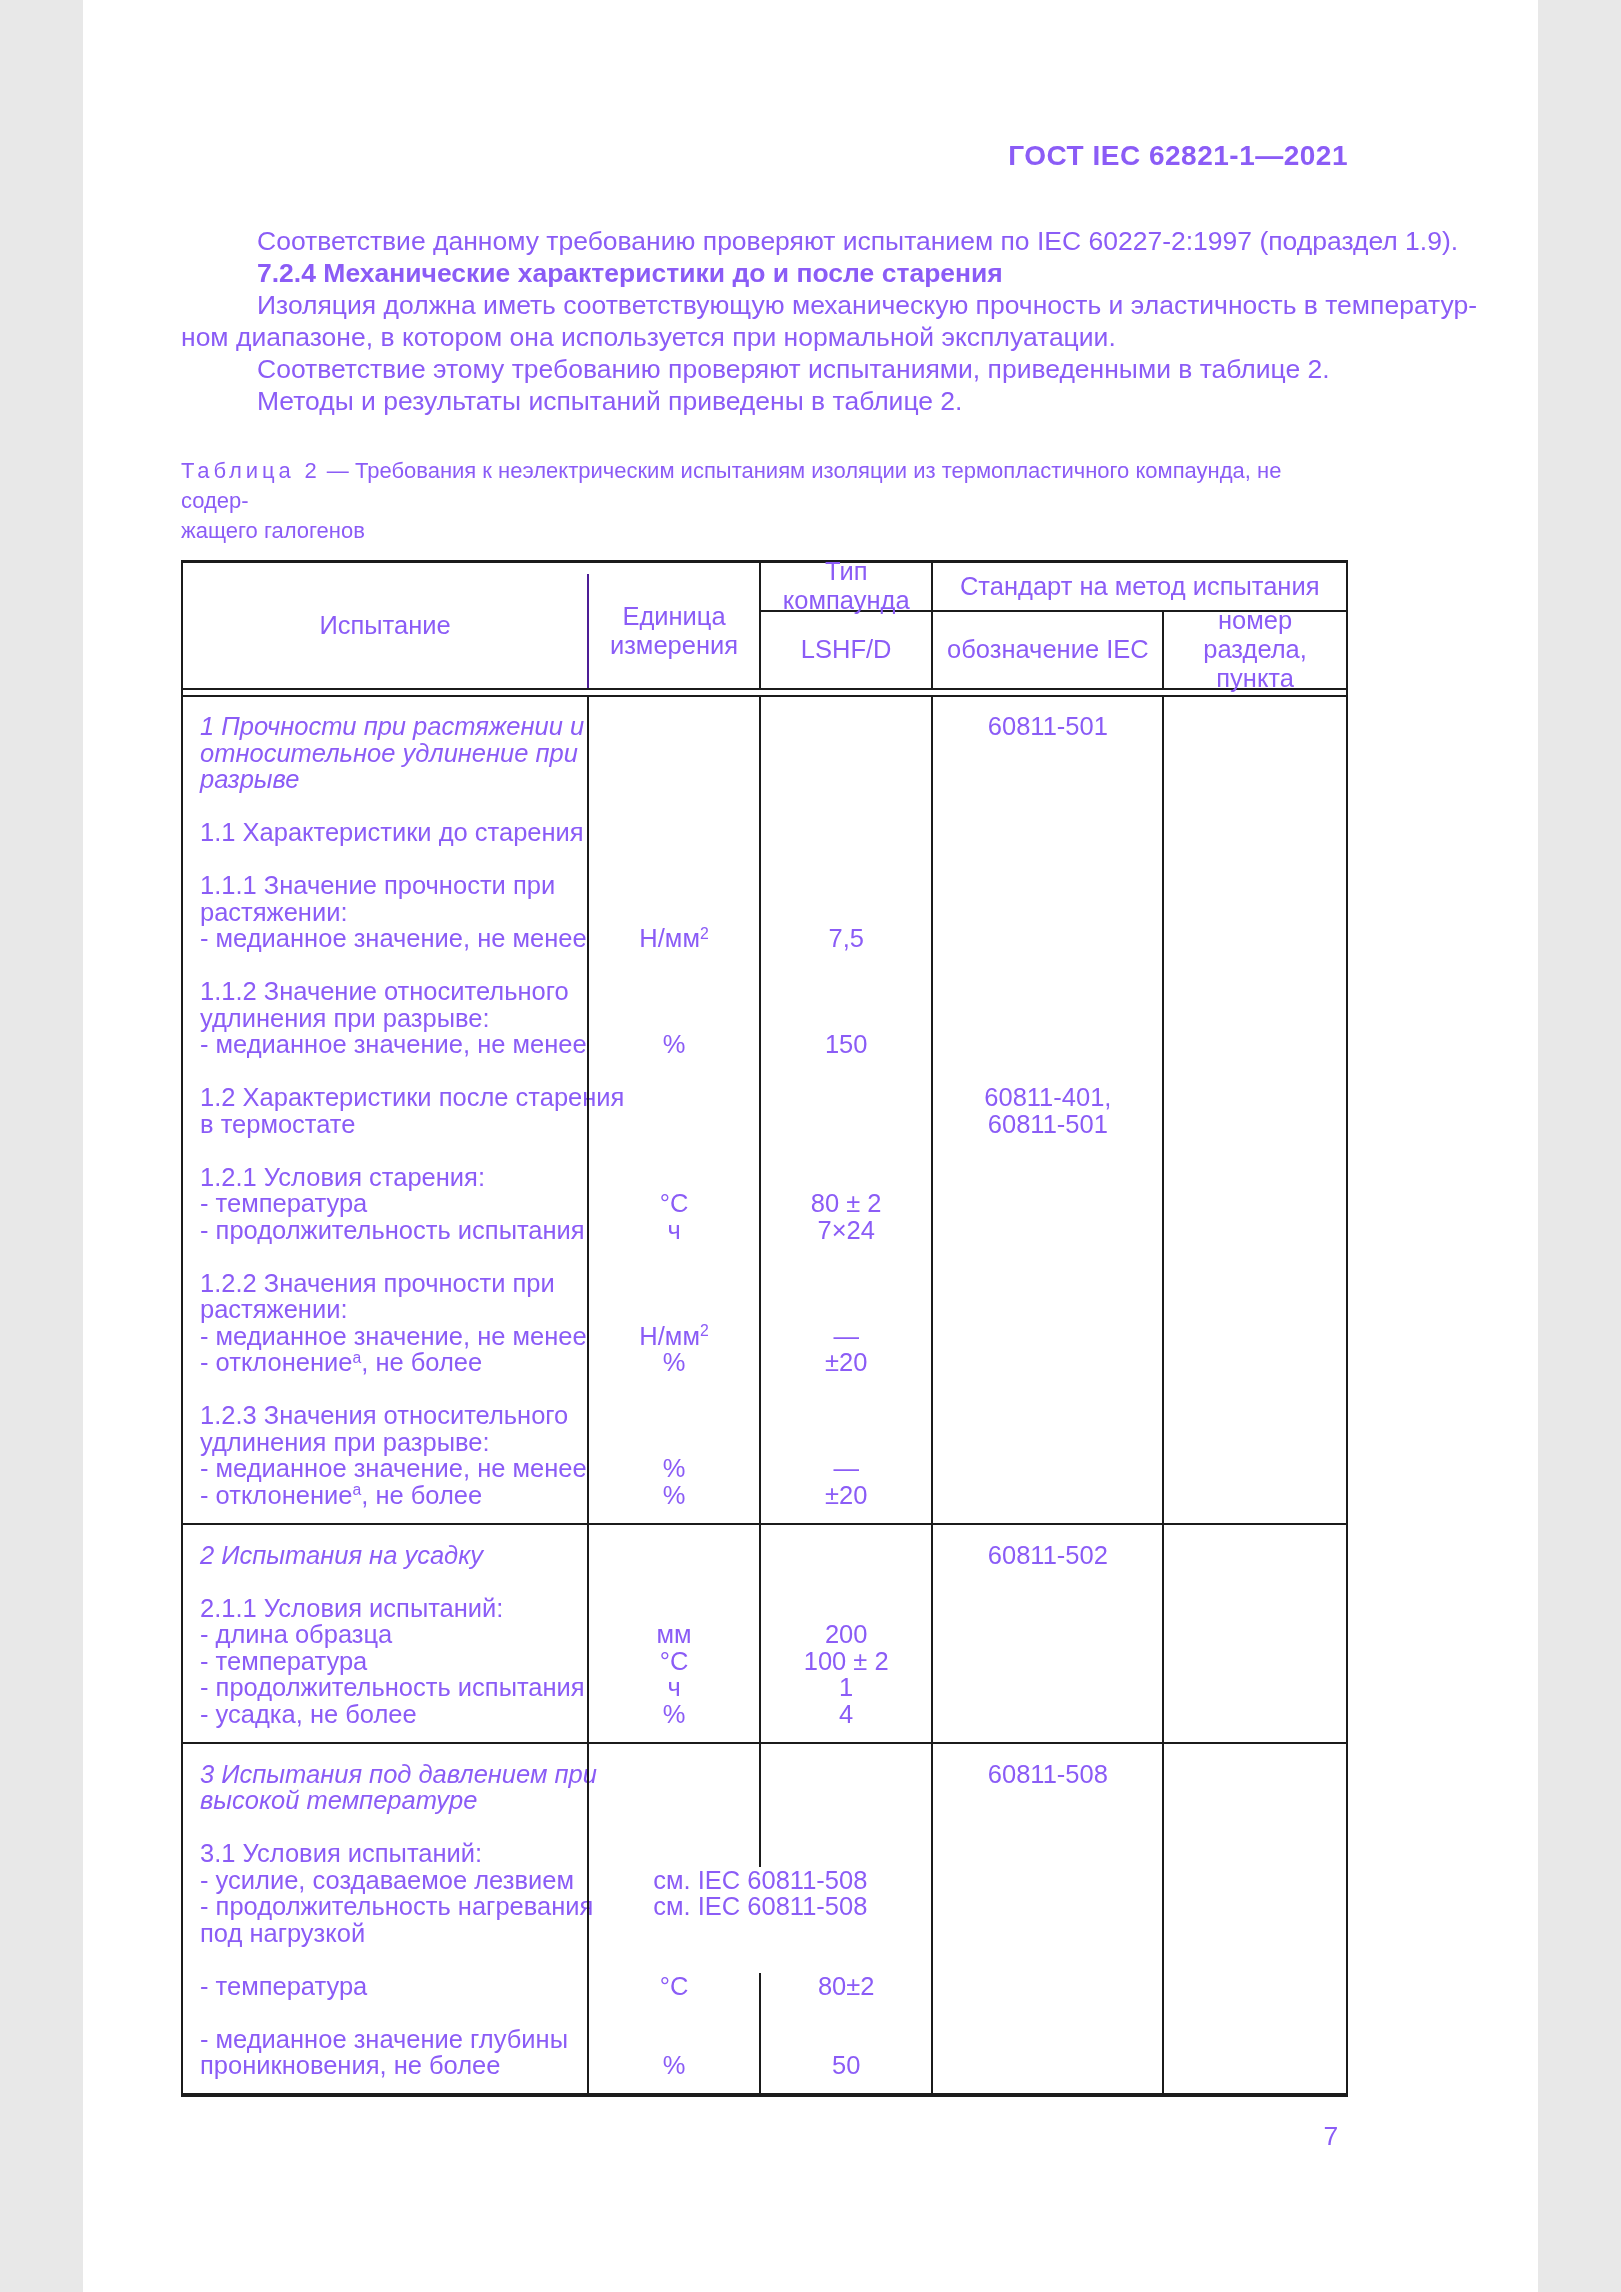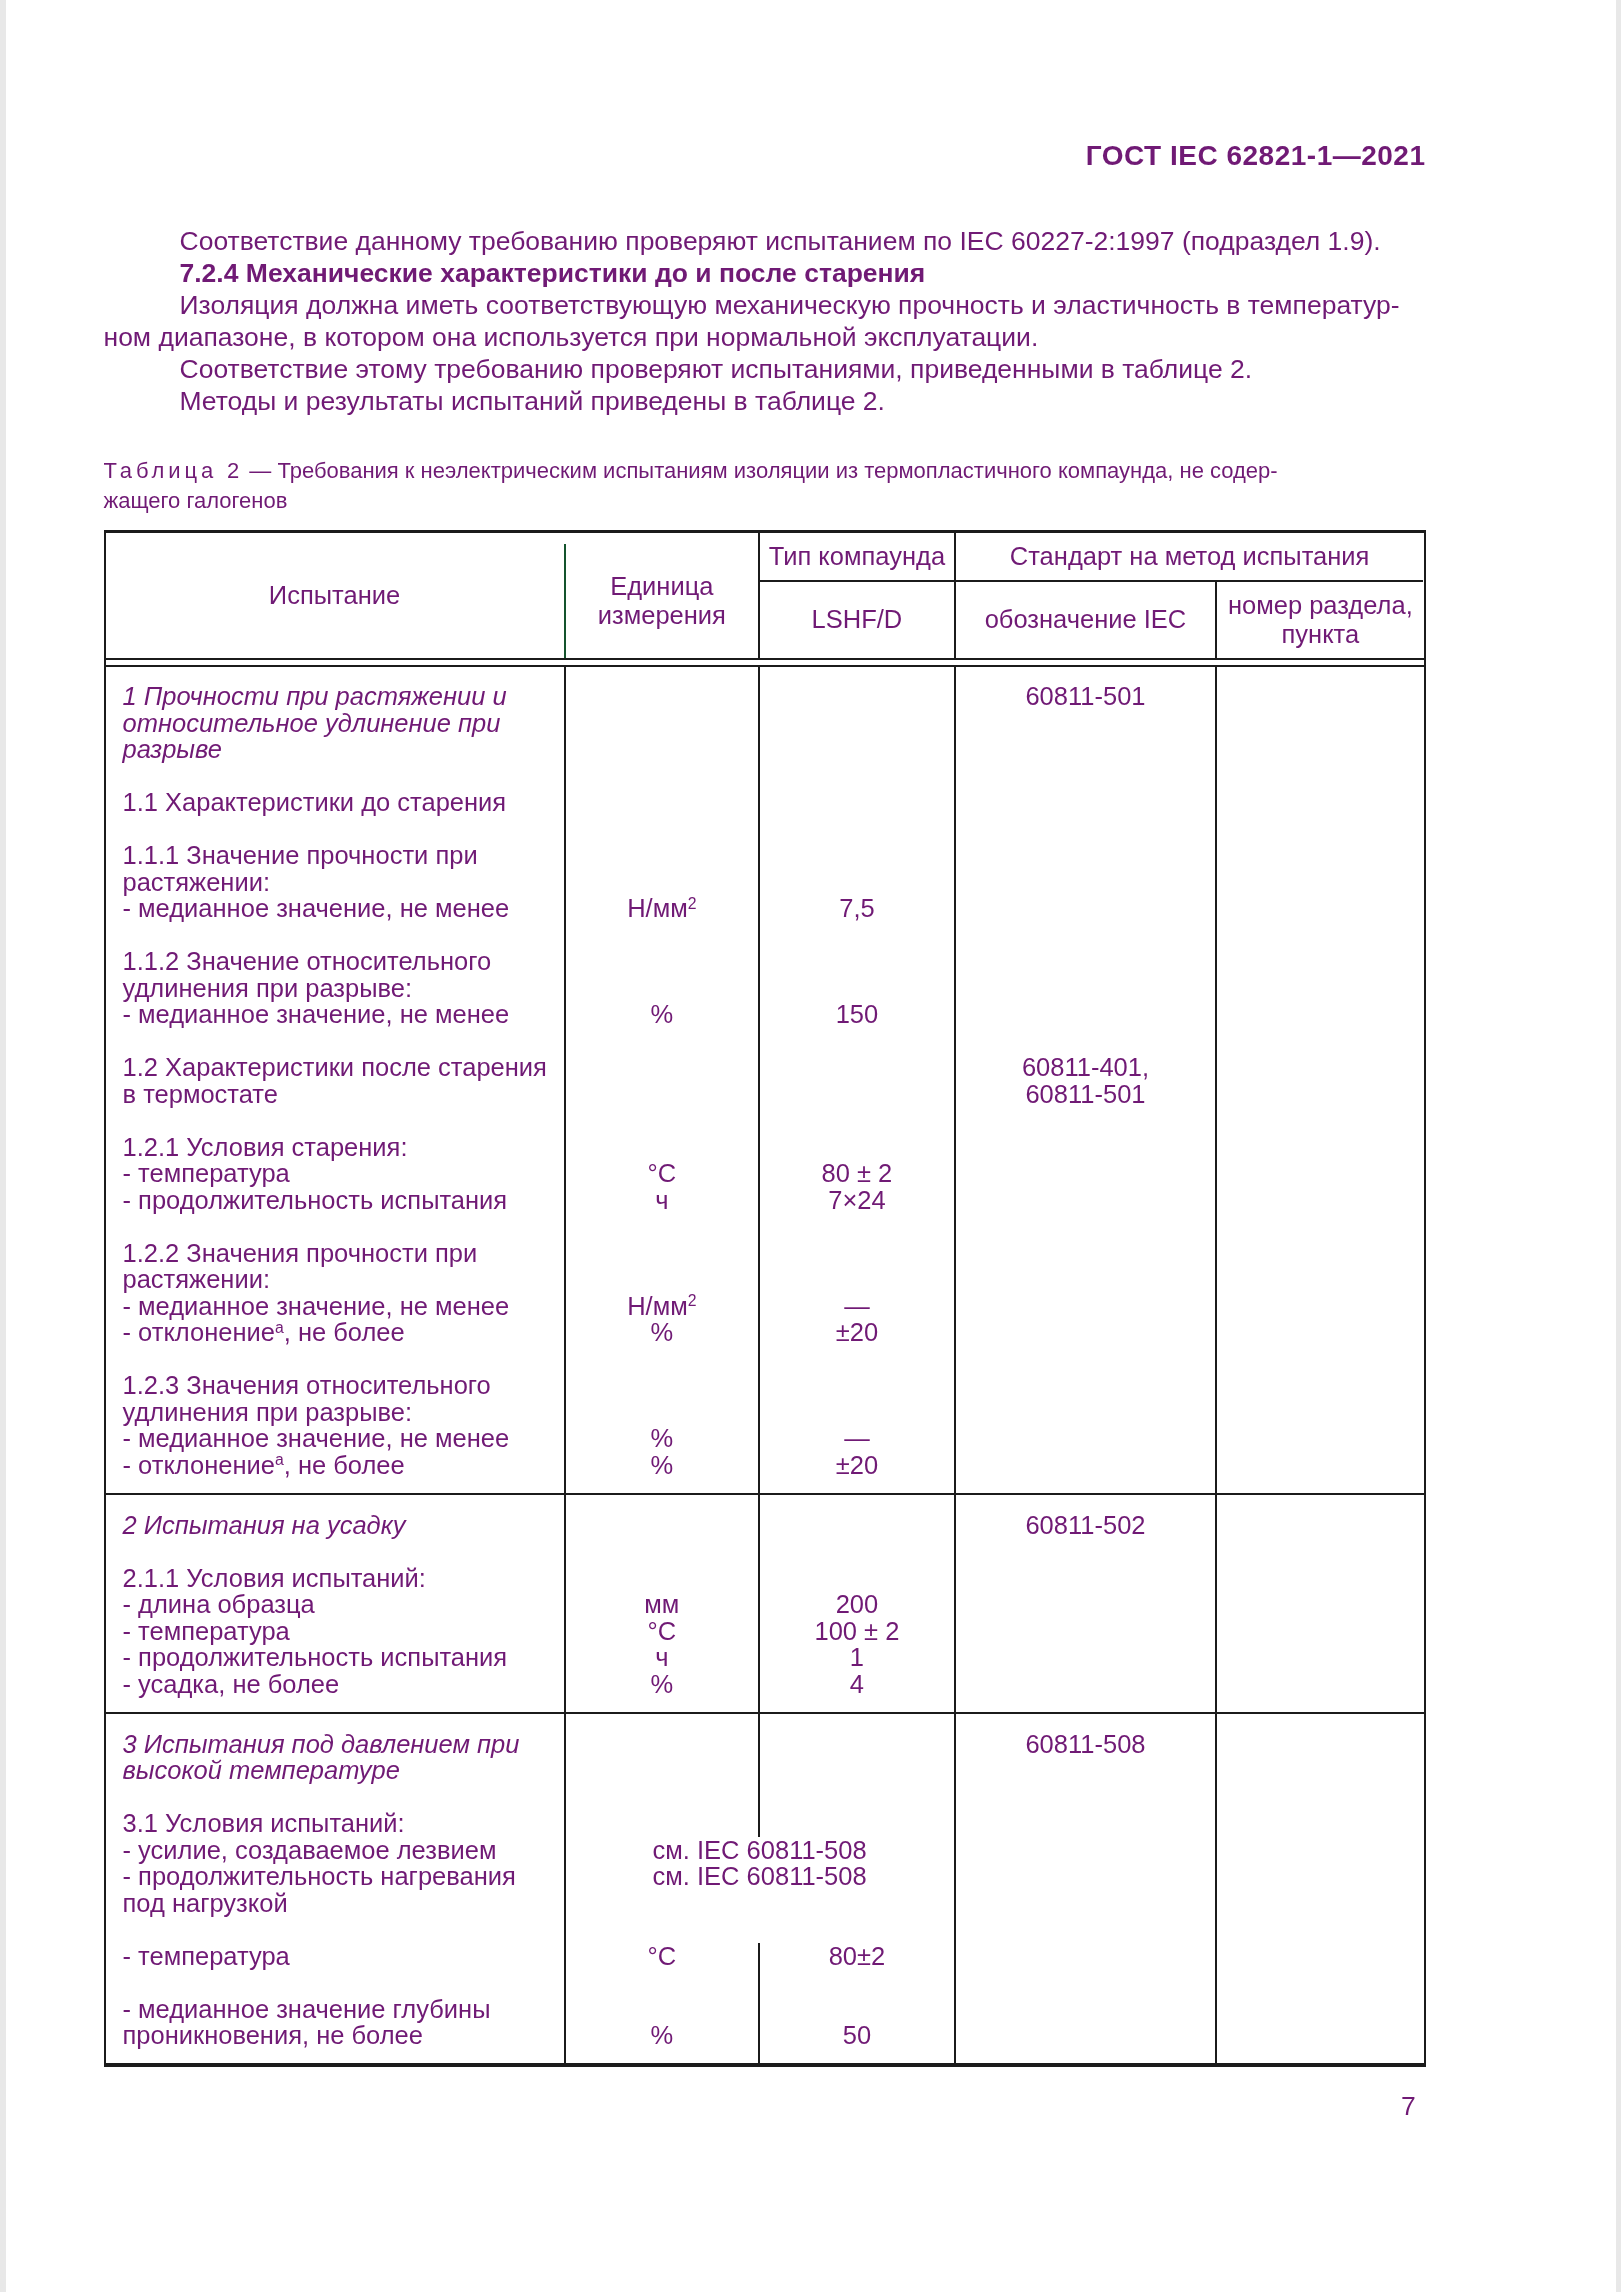--- a/index.html
+++ b/index.html
@@ -1,23 +1,23 @@
 <!DOCTYPE html>
 <html><head>
 <meta charset="utf-8">
 <style>
   html, body { margin: 0; padding: 0; background: #e8e8e8; }
   .page {
     position: relative;
-    width: 1610px;
+    width: 1455px;
     height: 2293px;
     margin: 0 auto;
     background: #ffffff;
     font-family: "Liberation Sans", "DejaVu Sans", sans-serif;
-    color: #701a75;
+    color: #8b5cf6;
     box-sizing: border-box;
     padding: 139px 190px 0 98px;
   }
   .doc-header {
     font-size: 28px;
     font-weight: bold;
     text-align: right;
     line-height: 33px;
     letter-spacing: 0.5px;
   }
@@ -44,21 +44,21 @@
   .th {
     display: flex;
     align-items: center;
     justify-content: center;
     text-align: center;
     line-height: 29px;
     padding: 0 7.8px;
     box-sizing: border-box;
   }
   .th-test      { grid-column: 1; grid-row: 1 / 3; }
-  .th-unit      { grid-column: 2; grid-row: 1 / 3; border-left: 2px solid #14532d; margin-top: 11px; }
+  .th-unit      { grid-column: 2; grid-row: 1 / 3; border-left: 2px solid #4c1d95; margin-top: 11px; }
   .th-type      { grid-column: 3; grid-row: 1; border-left: 2px solid #1b1b1b; border-bottom: 2px solid #1b1b1b; }
   .th-standard  { grid-column: 4 / 6; grid-row: 1; border-left: 2px solid #1b1b1b; border-bottom: 2px solid #1b1b1b; }
   .th-lshf      { grid-column: 3; grid-row: 2; border-left: 2px solid #1b1b1b; }
   .th-iec       { grid-column: 4; grid-row: 2; border-left: 2px solid #1b1b1b; }
   .th-clause    { grid-column: 5; grid-row: 2; border-left: 2px solid #1b1b1b; }
   .drule { height: 4.9px; border-top: 2px solid #1b1b1b; border-bottom: 2.9px solid #1b1b1b; }
   .tsection { }
   .tsection.sep { border-top: 2.9px solid #1b1b1b; }
   .tline {
     display: grid;

